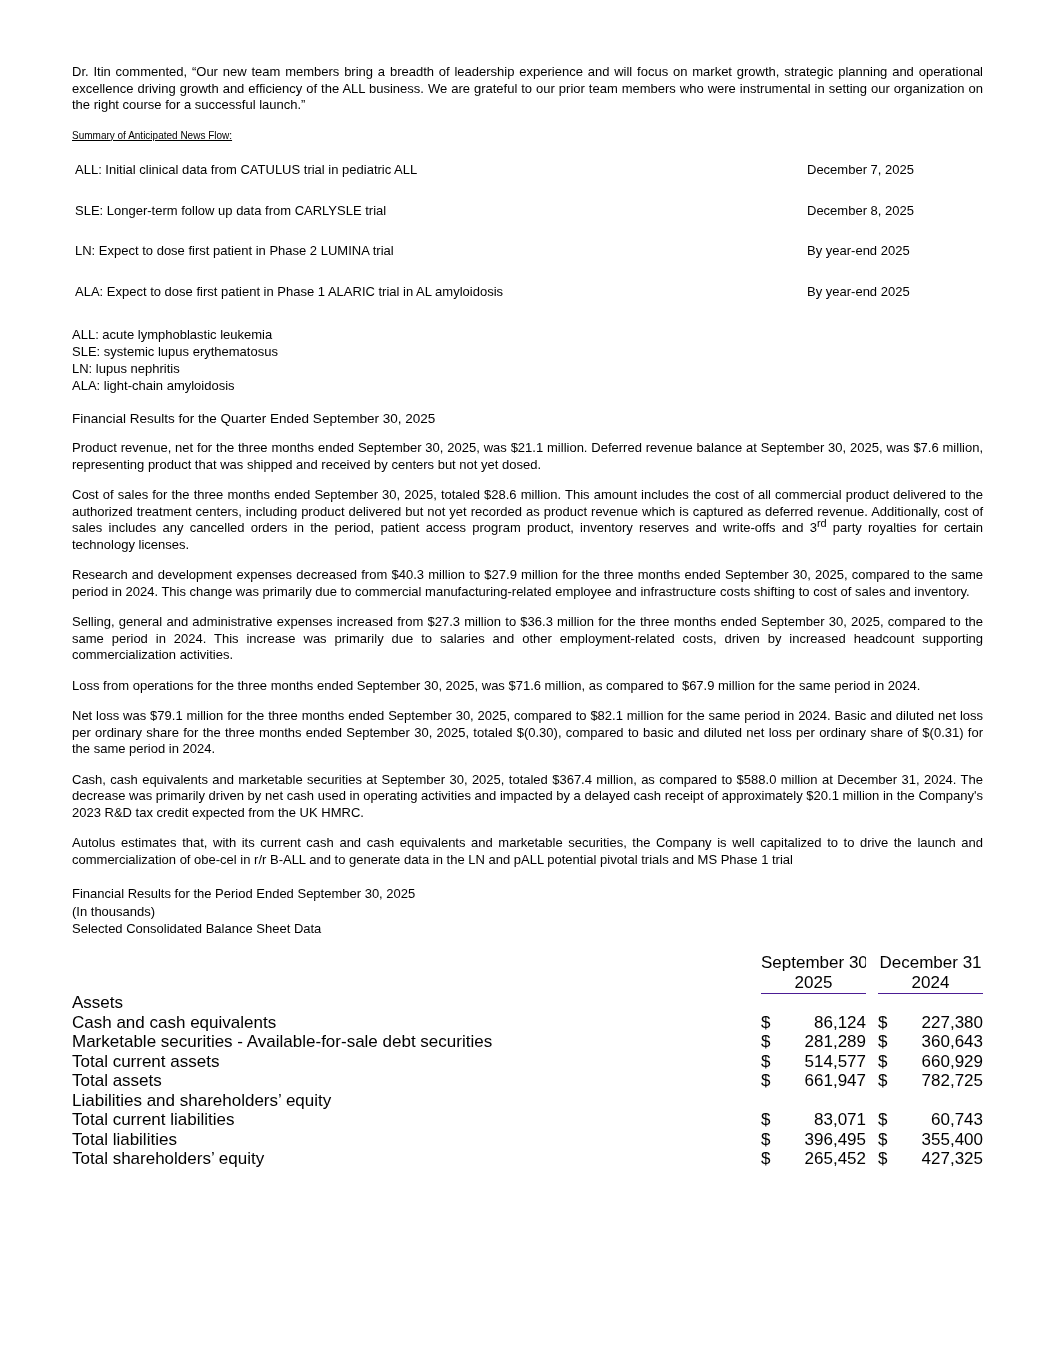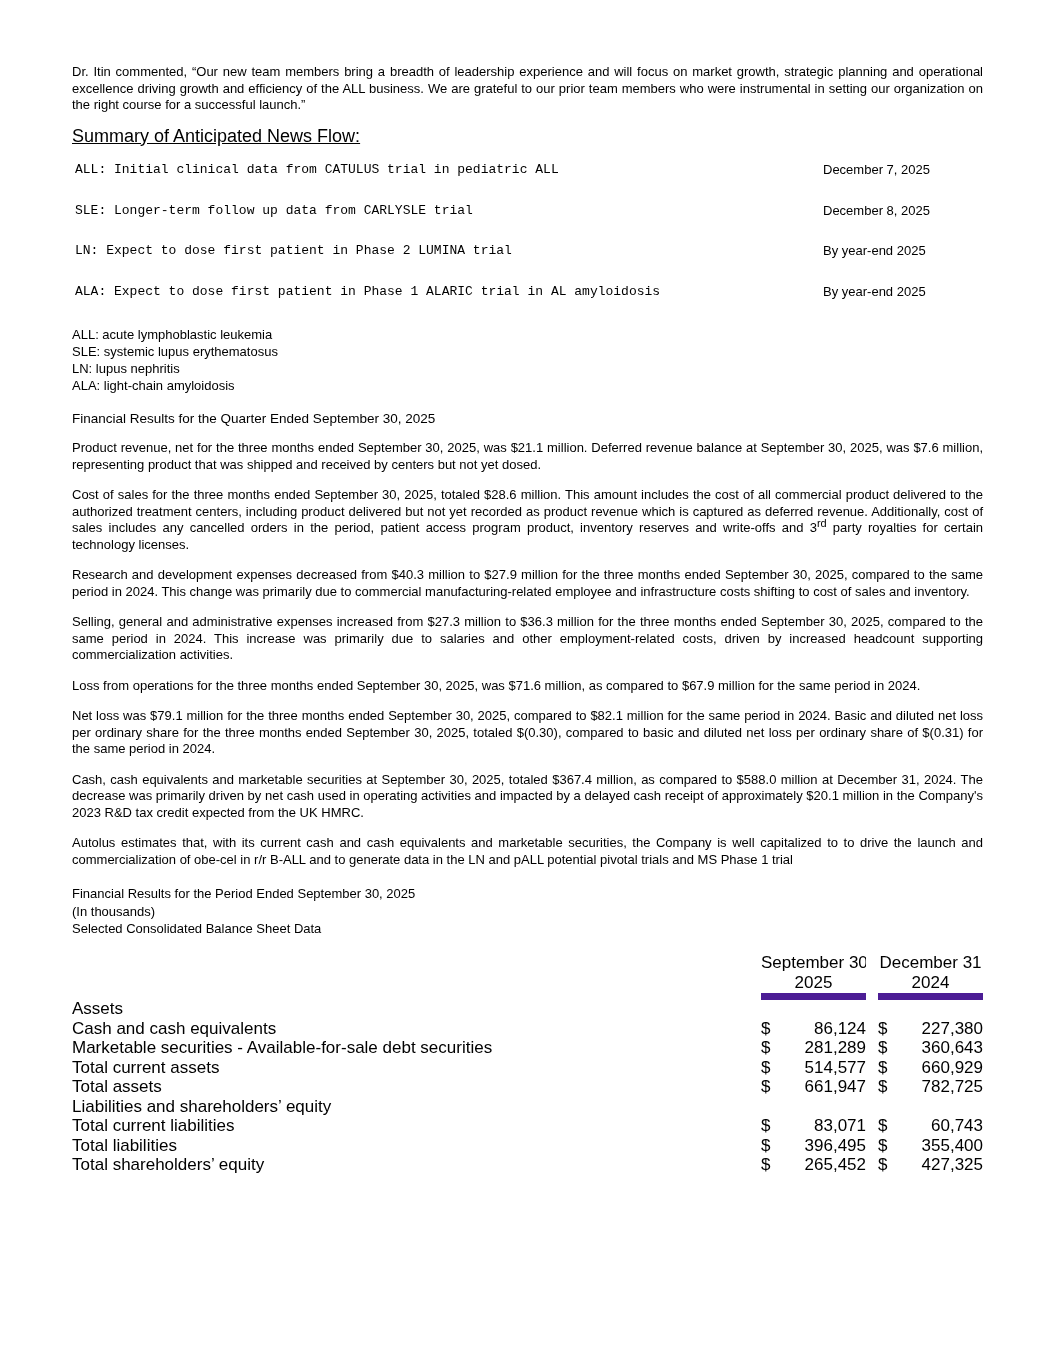--- a/index.html
+++ b/index.html
@@ -14,35 +14,35 @@
 
   .para {
     font-size: 13px;
     line-height: 16.5px;
     text-align: justify;
     margin: 0 0 14px 0;
   }
   sup { font-size: 11px; line-height: 0; vertical-align: super; }
 
   .heading-underline {
-    font-size: 18px;
+    font-size: 10px;
     line-height: 16.5px;
     text-decoration: underline;
     margin: 0 0 18px 0;
   }
 
   .news-flow { margin-bottom: 26px; }
   .nf-row {
     display: flex;
     font-size: 13px;
     line-height: 16.5px;
     margin-bottom: 24px;
     padding-left: 3px;
   }
-  .nf-label { width: 722px; padding-right: 26px; font-family: Liberation Mono, monospace; }
+  .nf-label { width: 722px; padding-right: 10px; }
   .nf-date { flex: 1; }
 
   .abbr { font-size: 13px; line-height: 17px; margin-bottom: 16px; }
 
   .section-heading {
     font-size: 13.5px;
     line-height: 17px;
     margin: 0 0 13px 0;
   }
 
@@ -60,21 +60,21 @@
   }
   table.bs td, table.bs th {
     font-weight: normal;
     padding: 1.5px 0;
     line-height: 16.5px;
     vertical-align: bottom;
     white-space: nowrap;
     overflow: hidden;
   }
   .bs-colhead { text-align: center; }
-  .bs-underline { border-bottom: 7px solid #4c1d95; }
+  .bs-underline { border-bottom: 1px solid #4c1d95; }
   .bs-label { text-align: left; }
   .bs-dollar { text-align: left; }
   .bs-val { text-align: right; }
 </style>
 </head>
 <body>
 
 <div class="page">
 
   <p class="para">Dr. Itin commented, “Our new team members bring a breadth of leadership experience and will focus on market growth, strategic planning and operational excellence driving growth and efficiency of the ALL business. We are grateful to our prior team members who were instrumental in setting our organization on the right course for a successful launch.”</p>

